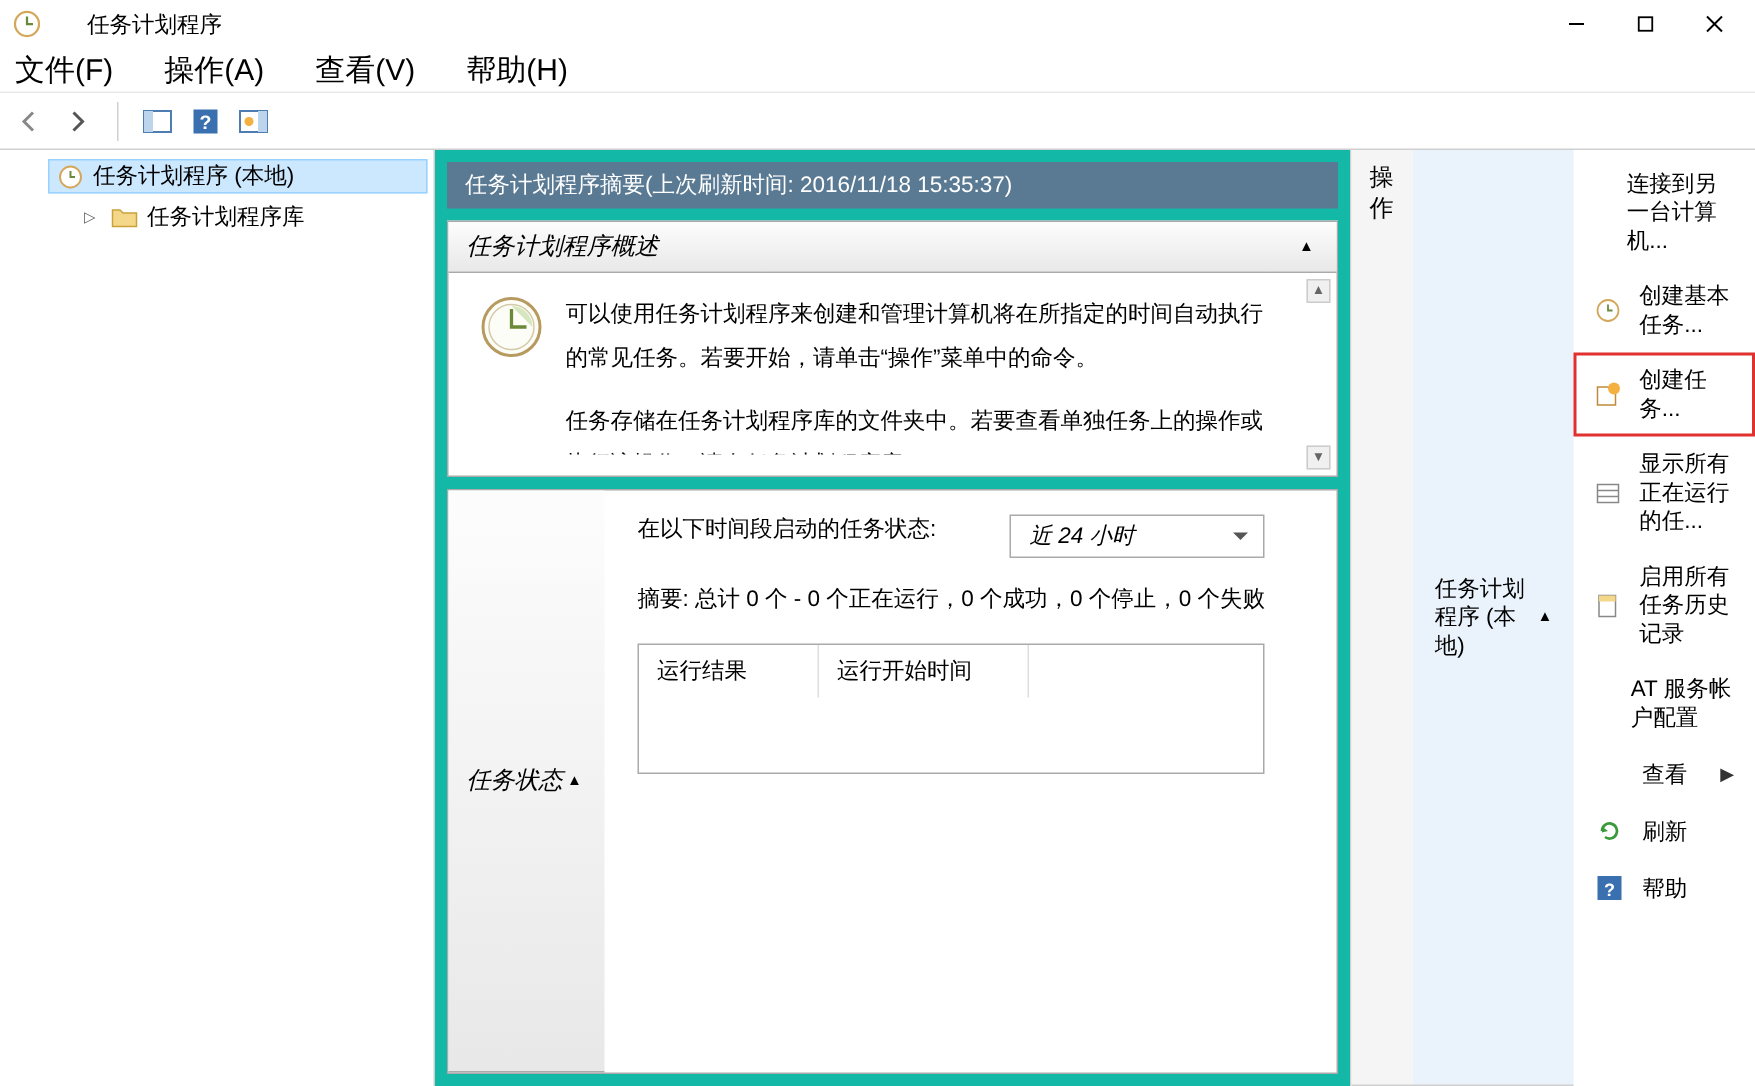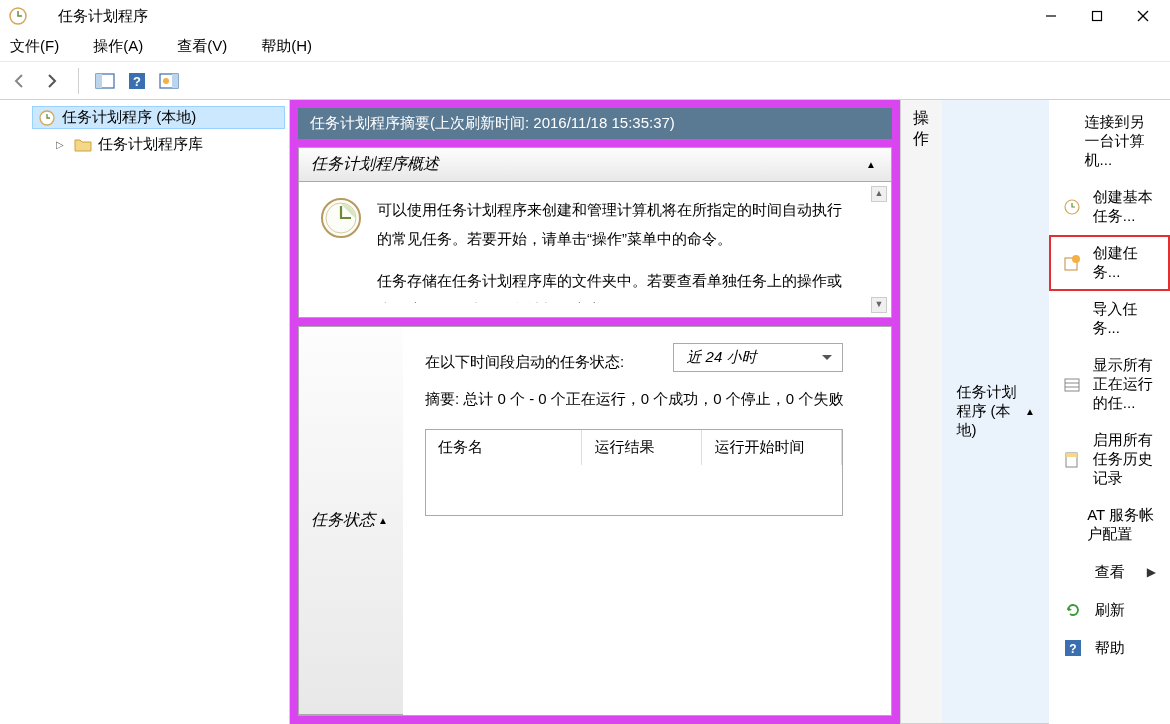--- a/index.html
+++ b/index.html
@@ -7,48 +7,48 @@
 
 
 .titlebar { height: 32px; display: flex; align-items: center; padding: 0 4px; gap: 20px; }
 .titlebar .icon-slot { width: 20px; height: 20px; margin-left: 4px; }
 .titlebar .title { margin-left: 10px; font-size: 15px; flex: 1; }
 .win-controls { display: flex; }
 .win-btn { width: 46px; height: 32px; display: flex; align-items: center; justify-content: center; font-size: 14px; }
 
 
 .menubar { height: 30px; display: flex; align-items: center; padding: 0 0px; gap: 14px; border-bottom: 1px solid #e9e9e9; }
-.menubar .item { padding: 4px 10px; font-size: 15px; }
+.menubar .item { padding: 4px 10px; font-size: 20px; }
 
 
 .toolbar { height: 38px; display: flex; align-items: center; padding: 0 6px; gap: 8px; border-bottom: 1px solid #d0d0d0; }
 .tb-group { display: flex; align-items: center; gap: 4px; }
 .tb-sep { width: 1px; height: 26px; background: #d0d0d0; margin: 0 4px; }
 .tb-btn { width: 28px; height: 26px; display: flex; align-items: center; justify-content: center; border: 1px solid transparent; }
 
 
 .main { display: flex; height: calc(724px - 32px - 30px - 38px); margin-left: 28px; }
 .tree { width: 262px; border-right: 1px solid #d0d0d0; padding: 6px 4px; }
 .tree-item { display: flex; align-items: center; gap: 6px; padding: 2px 6px; font-size: 15px; }
 .tree-item.selected { background: #cce8ff; border: 1px solid #99d1ff; padding: 1px 5px; }
 .tree-item.child { margin-left: 18px; margin-top: 4px; }
 .expander { width: 12px; font-size: 10px; color: #666; }
 
-.center { flex: 1; background: #d946ef; padding: 8px; display: flex; flex-direction: column; gap: 8px; }
+.center { flex: 1; background: #14b8a6; padding: 8px; display: flex; flex-direction: column; gap: 8px; }
 .summary-header { background: #5a7a94; color: #fff; padding: 6px 12px; font-size: 15px; }
 .panel { background: #fff; border: 1px solid #aaa; }
 .panel-hdr { background: linear-gradient(#fdfdfd, #e8e8e8); border-bottom: 1px solid #aaa; padding: 6px 12px; display: flex; align-items: center; font-size: 16px; font-style: italic; }
 .panel-hdr .collapse { margin-left: auto; width: 16px; height: 16px; display:flex; align-items:center; justify-content:center; font-size:10px; }
 .panel-body { padding: 14px 20px; display: flex; gap: 14px; position: relative; font-size: 15px; line-height: 1.9; }
 .clock-icon { width: 44px; height: 44px; flex-shrink: 0; }
 .scroll-stub { position: absolute; right: 2px; top: 4px; bottom: 4px; width: 18px; display: flex; flex-direction: column; justify-content: space-between; }
 .scroll-arrow { width: 16px; height: 16px; background: #f0f0f0; border: 1px solid #ccc; display:flex;align-items:center;justify-content:center;font-size:9px;color:#666; }
 
 .status-body { padding: 16px 22px; font-size: 15px; }
-.status-row { display: flex; align-items: flex-end; gap: 20px; margin-bottom: 18px; }
+.status-row { display: flex; align-items: flex-start; gap: 20px; margin-bottom: 18px; }
 .status-select { border: 1px solid #aaa; padding: 4px 30px 4px 12px; background: #fff; position: relative; min-width: 170px; font-size: 15px; font-style: italic; }
 .status-select::after { content: ""; position: absolute; right: 10px; top: 50%; transform: translateY(-30%); border: 5px solid transparent; border-top-color: #555; }
 .status-summary { margin-bottom: 20px; }
 .task-table { border: 1px solid #aaa; }
 .task-table-hdr { display: flex; background: #fff; }
 .task-table-hdr .col { padding: 8px 12px; border-right: 1px solid #ddd; font-size: 15px; }
 .col-name { flex: 1; }
 .col-res { width: 120px; }
 .col-time { width: 140px; }
 
@@ -200,21 +200,20 @@
         <div class="status-row">
           <span>在以下时间段启动的任务状态:</span>
           <div style="flex:1"></div>
           <div class="status-select">
             <span>近 24 小时</span>
           </div>
         </div>
         <div class="status-summary">摘要: 总计 0 个 - 0 个正在运行，0 个成功，0 个停止，0 个失败</div>
         <div class="task-table">
           <div class="task-table-hdr">
-            <div class="col col-name">任务名</div>
             <div class="col col-res">运行结果</div>
             <div class="col col-time">运行开始时间</div>
           </div>
           <div style="height:50px;"></div>
         </div>
       </div>
     </div>
   </div>
 
   <div class="actions">
@@ -240,24 +239,20 @@
       <div class="action-item highlight">
         <span class="ai-icon">
             <svg width="18" height="18">
               <rect x="2" y="4" width="12" height="12" fill="#fff" stroke="#c08a3a"></rect>
               <circle cx="13" cy="5" r="4" fill="#f5b042"></circle>
             </svg>
           </span>
         <span>创建任务...</span>
       </div>
       <div class="action-item">
-        <span class="ai-icon"></span>
-        <span>导入任务...</span>
-      </div>
-      <div class="action-item">
         <span class="ai-icon">
             <svg width="18" height="18">
               <rect x="2" y="3" width="14" height="12" fill="#fff" stroke="#888"></rect>
               <line x1="2" y1="7" x2="16" y2="7" stroke="#888"></line>
               <line x1="2" y1="11" x2="16" y2="11" stroke="#888"></line>
             </svg>
           </span>
         <span>显示所有正在运行的任...</span>
       </div>
       <div class="action-item">

